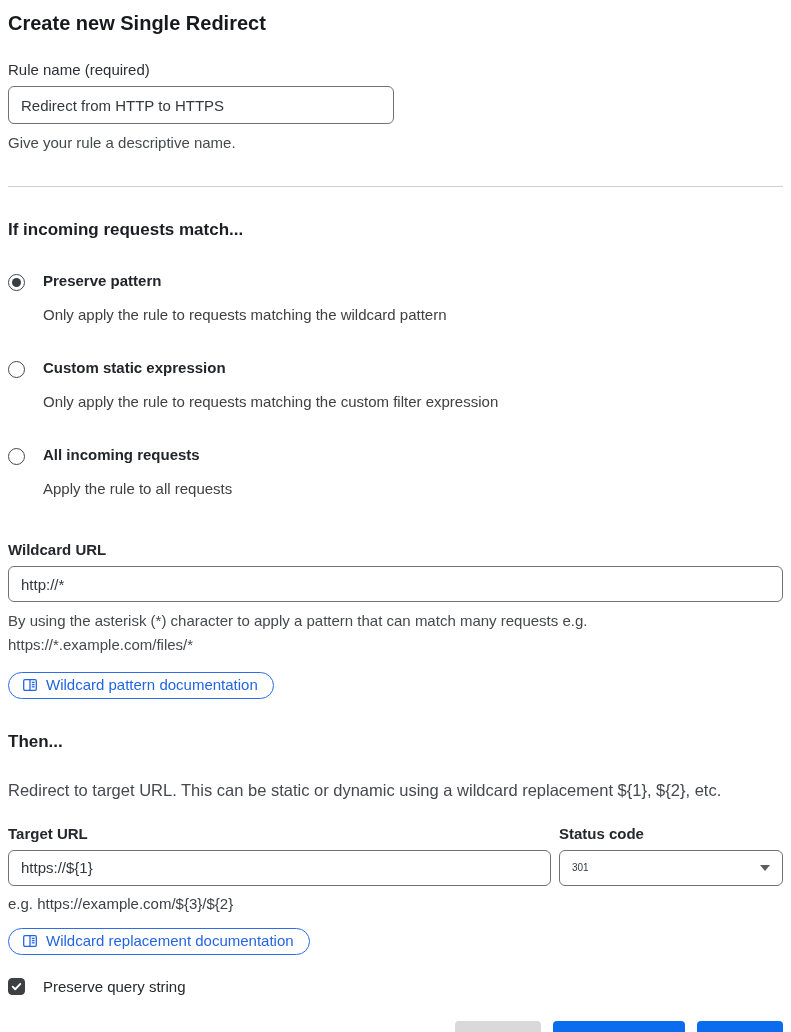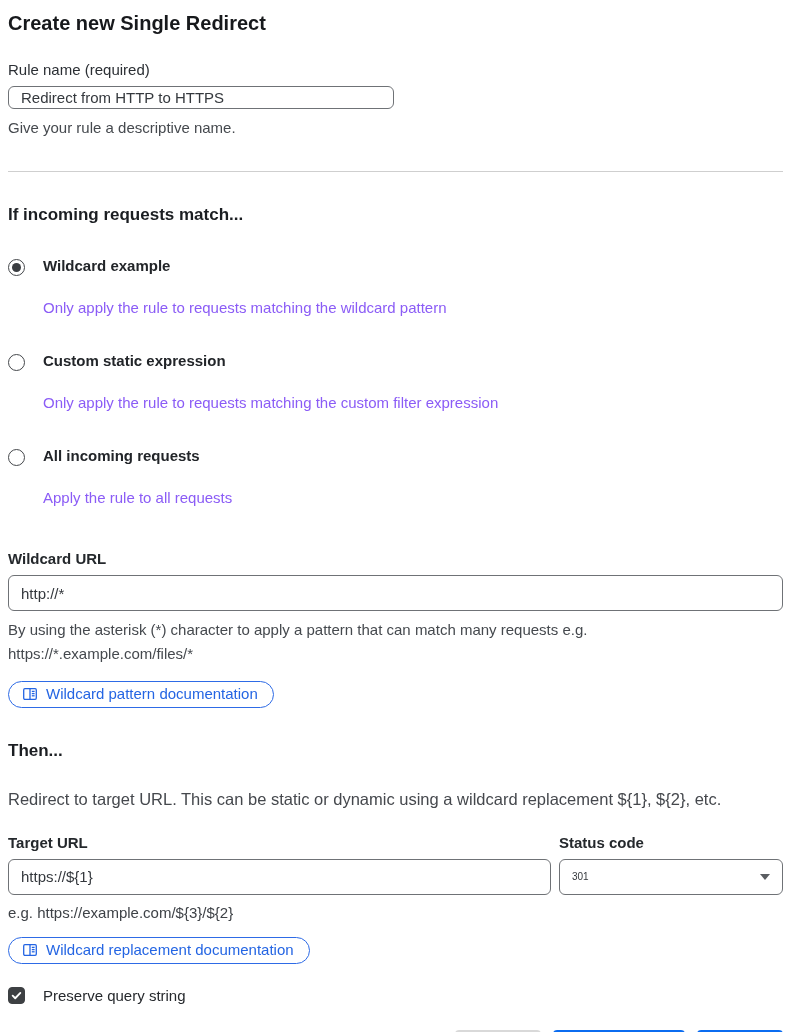--- a/index.html
+++ b/index.html
@@ -11,21 +11,21 @@
   }
   .page-title {
     font-size:20px; font-weight:700; color:#17191c; margin-top:4px;
   }
   .field-label { font-size:15px; color:#2b2f34; margin-top:26px; }
   .field-label.semibold { font-weight:600; color:#24282c; }
   .text-input {
     display:block; font-family:inherit;
     font-size:15px; color:#34383d;
     border:1px solid #6f7276; border-radius:6px;
-    padding:0 12px; height:23px; margin-top:8px;
+    padding:0 12px; height:38px; margin-top:8px;
     background:#fff; outline:none;
   }
   .rule-name-input { width:386px; }
   .full-input { width:775px; height:36px; }
   .helper { font-size:15px; color:#45494e; margin-top:7px; line-height:1.55; }
   .divider { border:none; border-top:1px solid #cfcfcf; margin-top:32px; }
   .section-heading { font-size:17px; font-weight:700; color:#1b1e22; margin-top:33px; }
 
   
   .radio-group { margin-top:28px; }
@@ -34,21 +34,21 @@
   .radio-circle {
     width:17px; height:17px; border-radius:50%;
     border:1px solid #44474b; margin-top:2px; flex:0 0 auto;
     display:flex; align-items:center; justify-content:center;
     background:#fff;
   }
   .radio-dot { width:9px; height:9px; border-radius:50%; background:#3a3d41; opacity:0; }
   .radio-option[data-checked="true"] .radio-dot { opacity:1; }
   .radio-texts { margin-left:18px; }
   .radio-label { font-size:15px; font-weight:600; color:#222529; line-height:1.25; }
-  .radio-desc { font-size:15px; color:#8b5cf6; margin-top:22px; line-height:1.35; }
+  .radio-desc { font-size:15px; color:#404040; margin-top:14px; line-height:1.35; }
 
   .request-url-label { margin-top:42px; }
 
   
   .doc-btn {
     display:inline-flex; align-items:center; gap:8px;
     margin-top:16px;
     font-family:inherit; font-size:15px; color:#2465e3;
     background:#fff; border:1px solid #2e6be6; border-radius:14px;
     padding:4px 15px 5px 13px; height:27px; cursor:pointer;
@@ -112,21 +112,21 @@
 
 <h2 class="section-heading">If incoming requests match...</h2>
 
 <div class="radio-group">
 
   <div class="radio-option" data-checked="true">
     <span class="radio-circle">
         <span class="radio-dot"></span>
       </span>
     <span class="radio-texts">
-      <div class="radio-label">Wildcard example</div>
+      <div class="radio-label">Preserve pattern</div>
       <div class="radio-desc">Only apply the rule to requests matching the wildcard pattern</div>
     </span>
   </div>
 
   <div class="radio-option" data-checked="false">
     <span class="radio-circle">
         <span class="radio-dot"></span>
       </span>
     <span class="radio-texts">
       <div class="radio-label">Custom static expression</div>

